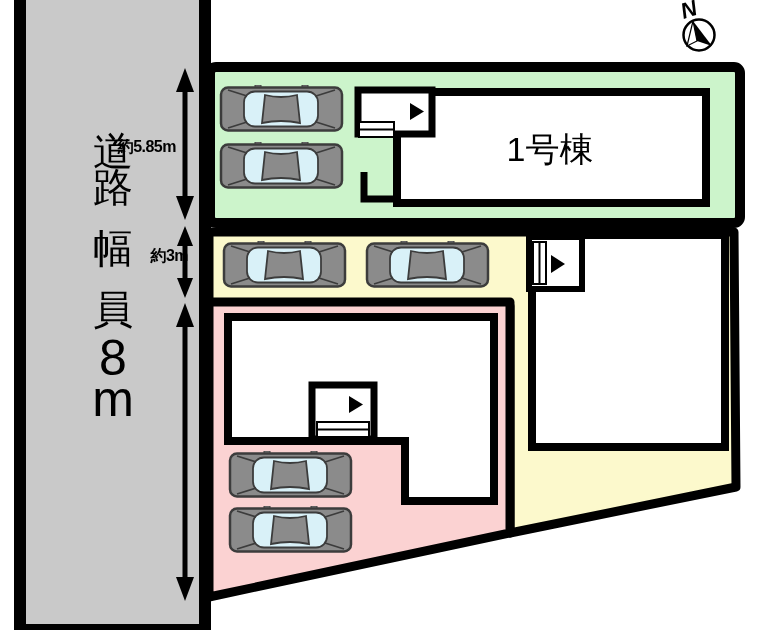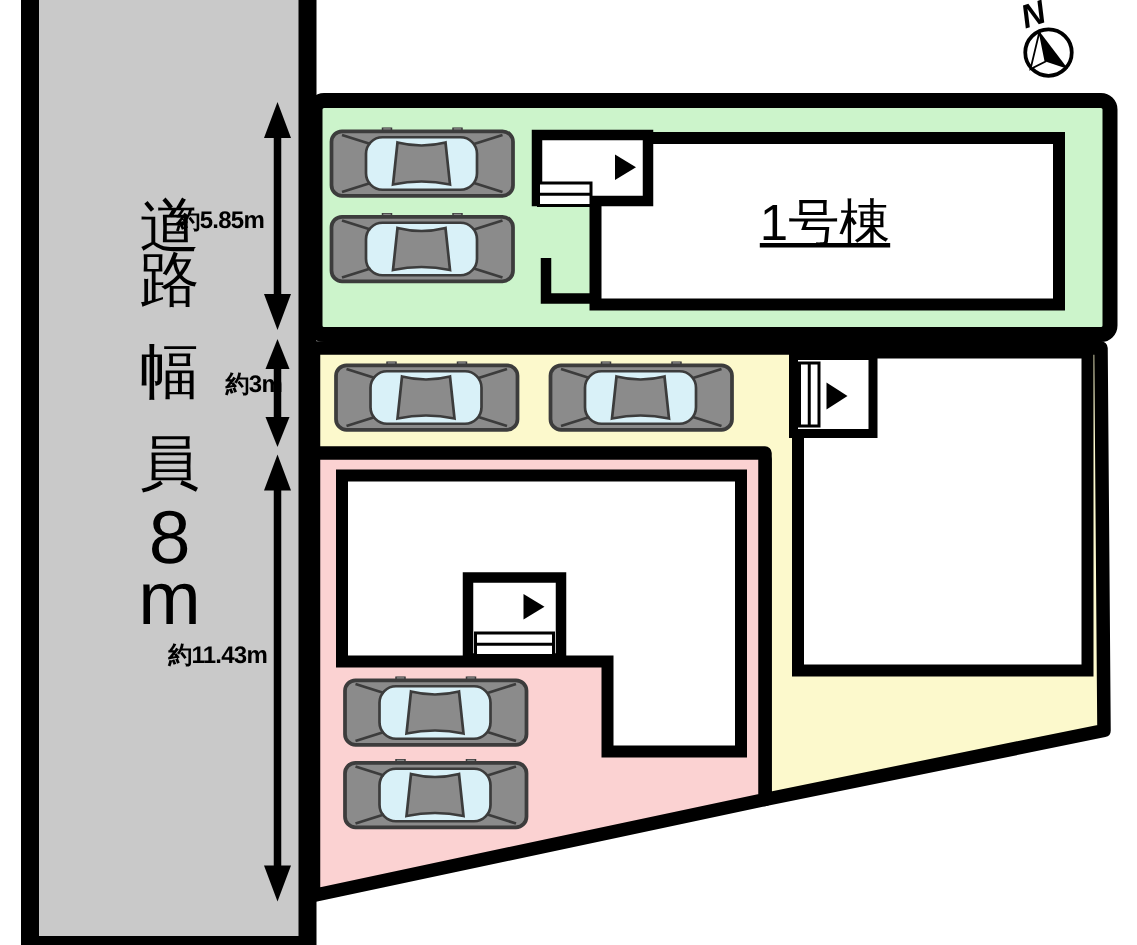--- a/index.html
+++ b/index.html
@@ -5,21 +5,21 @@
   html,body{margin:0;padding:0;background:#ffffff;}
   .stage{position:relative;width:758px;height:630px;background:#ffffff;overflow:hidden;
          font-family:"Liberation Sans","DejaVu Sans",sans-serif;color:#000;}
   .stage svg.base{position:absolute;left:0;top:0;}
   .road-char{position:absolute;left:86px;width:54px;text-align:center;
              font-size:40px;font-weight:500;line-height:1;}
   .road-char.latin{font-size:50px;}
   .dim-label{position:absolute;font-weight:bold;font-size:16px;text-align:right;
              letter-spacing:-0.5px;white-space:nowrap;}
   .bldg-label{position:absolute;font-size:34px;font-weight:400;text-align:center;
-              line-height:40px;white-space:nowrap;text-decoration:underline;}
+              line-height:40px;white-space:nowrap;}
   .north-n{position:absolute;left:681px;top:-3px;font-size:22px;font-weight:bold;
            font-style:italic;transform:rotate(-18deg);}
 </style>
 </head>
 <body>
 
 <div class="stage">
 
   <svg class="base" width="758" height="630" viewBox="0 0 758 630">
     <defs>
@@ -99,19 +99,18 @@
 
   <div class="road-char" style="top:131px">道</div>
   <div class="road-char" style="top:167px">路</div>
   <div class="road-char" style="top:228px">幅</div>
   <div class="road-char" style="top:289px">員</div>
   <div class="road-char latin" style="top:333px">8</div>
   <div class="road-char latin" style="top:374px">m</div>
 
   <div class="dim-label" style="left:92px;top:137px;width:84px">約5.85m</div>
   <div class="dim-label" style="left:124px;top:246px;width:64px">約3m</div>
-  <div class="dim-label" style="left:82px;top:427px;width:96px">約11.43m</div>
 
   <div class="bldg-label" style="left:420px;top:129px;width:260px">1号棟</div>
 
   <div class="north-n">N</div>
 
 </div>
 
 </body></html>

